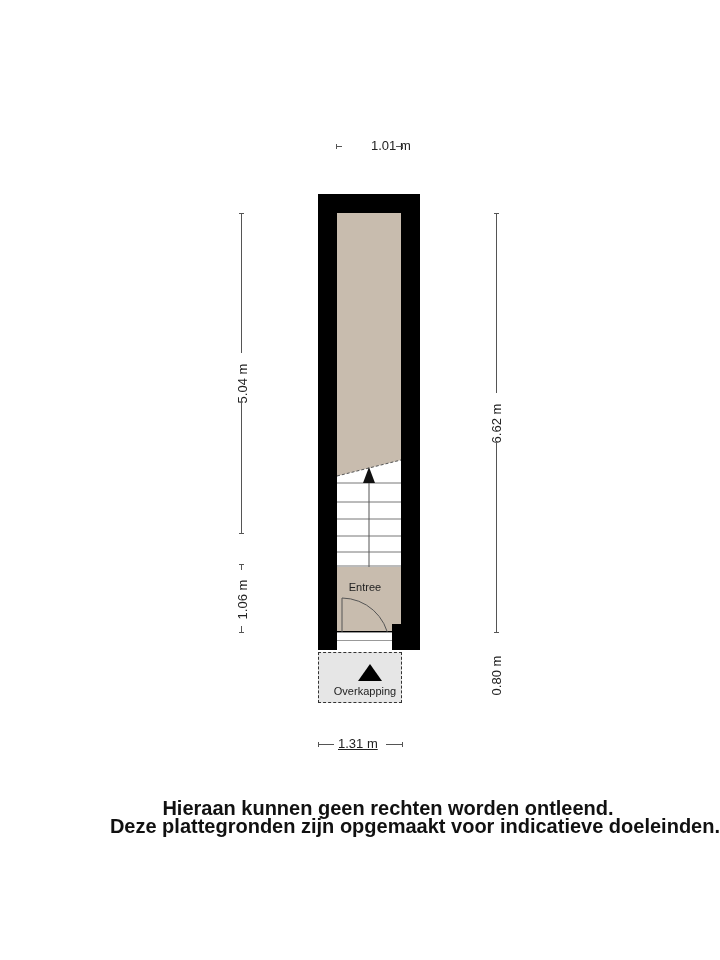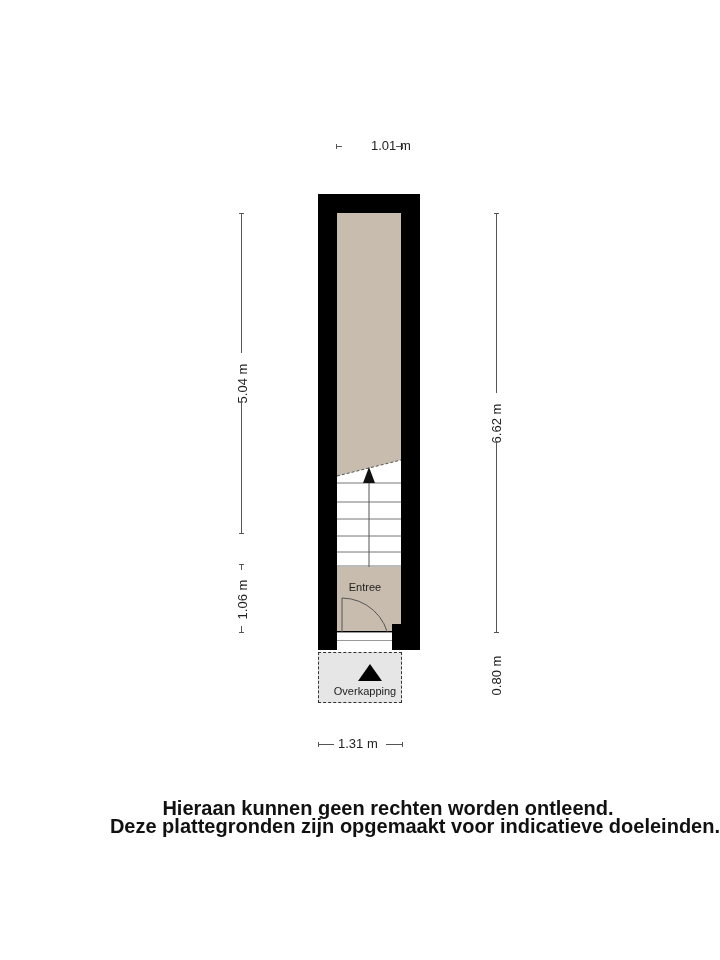--- a/index.html
+++ b/index.html
@@ -87,19 +87,19 @@
   <div class="abs" style="left:318px; top:652px; width:82px; height:49px; background:#e6e6e6; border:1px dashed #333;"></div>
   <svg class="abs" style="left:358px; top:664px;" width="24" height="18" viewBox="0 0 24 18">
     <polygon points="12,0 24,17 0,17" fill="#000"></polygon>
   </svg>
   <div class="abs" style="left:318px; top:685px; width:94px; text-align:center; font-size:11px; color:#222;">Overkapping</div>
 </div>
 
 <div>
   <div class="tick-v" style="left:318px; top:742px;"></div>
   <div class="hline" style="left:318px; top:744px; width:16px;"></div>
-  <div class="abs dim-text" style="left:338px; top:736px;">1.31 m</div>
+  <div class="abs dim-text" style="left:338px; top:736px;text-decoration:underline;">1.31 m</div>
   <div class="hline" style="left:386px; top:744px; width:16px;"></div>
   <div class="tick-v" style="left:402px; top:742px;"></div>
 </div>
 
 <div class="disclaimer" style="top:812px;text-align:right;">Deze plattegronden zijn opgemaakt voor indicatieve doeleinden.</div>
 <div class="disclaimer" style="top:794px;margin-left:28px;">Hieraan kunnen geen rechten worden ontleend.</div>
 
 </body></html>

